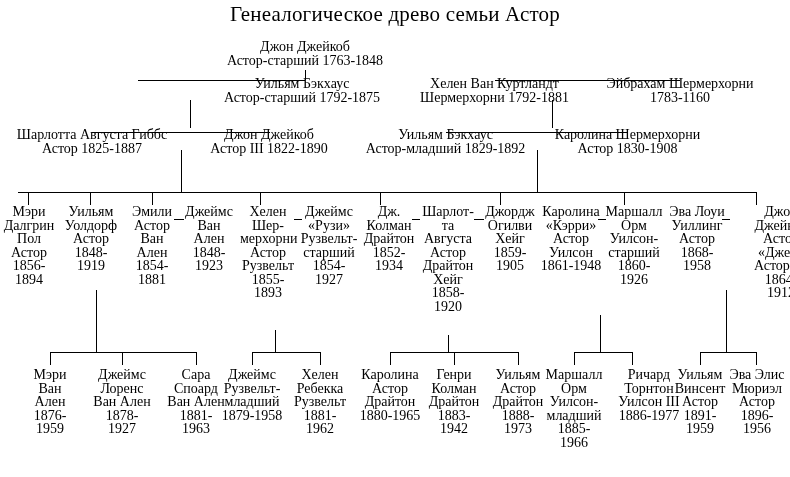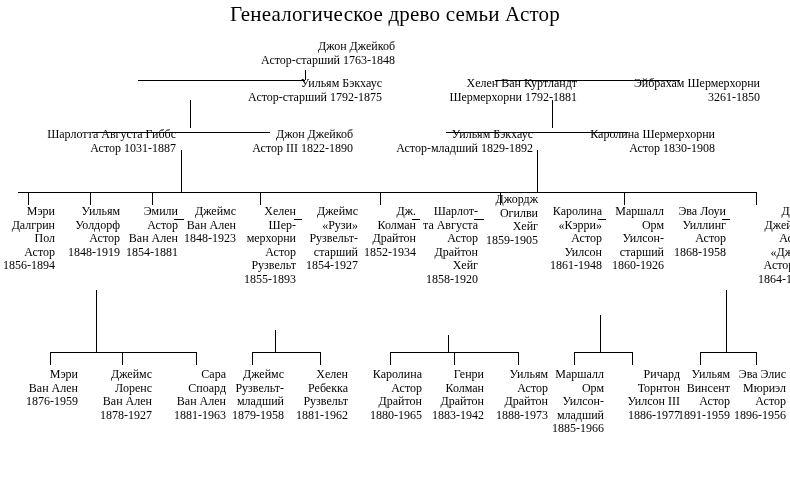--- a/index.html
+++ b/index.html
@@ -15,22 +15,22 @@
   .title{
     position:absolute;
     left:0;top:2px;width:790px;
     text-align:center;
     font-size:21px;
     letter-spacing:0.2px;
     font-family:"Liberation Serif", serif;
   }
   .node{
     position:absolute;
-    text-align:right;
-    font-size:12px;
+    text-align:center;
+    font-size:14px;
     line-height:13.5px;
     font-family:"Liberation Serif", serif;
     white-space:pre-line;
   }
   .line{position:absolute;background:#000;}
   .h{height:1px;}
   .v{width:1px;}
 </style>
 </head>
 <body>
@@ -42,31 +42,31 @@
   <div class="node" style="left:215px;top:40px;width:180px;">Джон Джейкоб
 Астор-старший 1763-1848</div>
 
   <div class="line v" style="left:305px;top:70px;height:10px;"></div>
 
   <div class="node" style="left:222px;top:77px;width:160px;">Уильям Бэкхаус
 Астор-старший 1792-1875</div>
   <div class="node" style="left:412px;top:77px;width:165px;">Хелен Ван Куртландт
 Шермерхорни 1792-1881</div>
   <div class="node" style="left:600px;top:77px;width:160px;">Эйбрахам Шермерхорни
-3261-1850</div>
+1783-1160</div>
 
   <div class="line h" style="left:138px;top:80px;width:167px;"></div>
 
   <div class="line h" style="left:495px;top:80px;width:185px;"></div>
 
   <div class="line v" style="left:190px;top:100px;height:28px;"></div>
   <div class="line v" style="left:552px;top:100px;height:28px;"></div>
 
   <div class="node" style="left:8px;top:128px;width:168px;">Шарлотта Августа Гиббс
-Астор 1031-1887</div>
+Астор 1825-1887</div>
   <div class="node" style="left:185px;top:128px;width:168px;">Джон Джейкоб
 Астор III 1822-1890</div>
   <div class="node" style="left:358px;top:128px;width:175px;">Уильям Бэкхаус
 Астор-младший 1829-1892</div>
   <div class="node" style="left:540px;top:128px;width:175px;">Каролина Шермерхорни
 Астор 1830-1908</div>
 
   <div class="line h" style="left:92px;top:132px;width:178px;"></div>
   <div class="line h" style="left:446px;top:132px;width:182px;"></div>
 
@@ -116,21 +116,21 @@
   <div class="node" style="left:362px;top:205px;width:54px;">Дж.
 Колман
 Драйтон
 1852-1934</div>
   <div class="node" style="left:418px;top:205px;width:60px;">Шарлот-
 та Августа
 Астор
 Драйтон
 Хейг
 1858-1920</div>
-  <div class="node" style="left:482px;top:193px;width:56px;">Джордж
+  <div class="node" style="left:482px;top:205px;width:56px;">Джордж
 Огилви
 Хейг
 1859-1905</div>
   <div class="node" style="left:540px;top:205px;width:62px;">Каролина
 «Кэрри»
 Астор
 Уилсон
 1861-1948</div>
   <div class="node" style="left:604px;top:205px;width:60px;">Маршалл
 Орм

